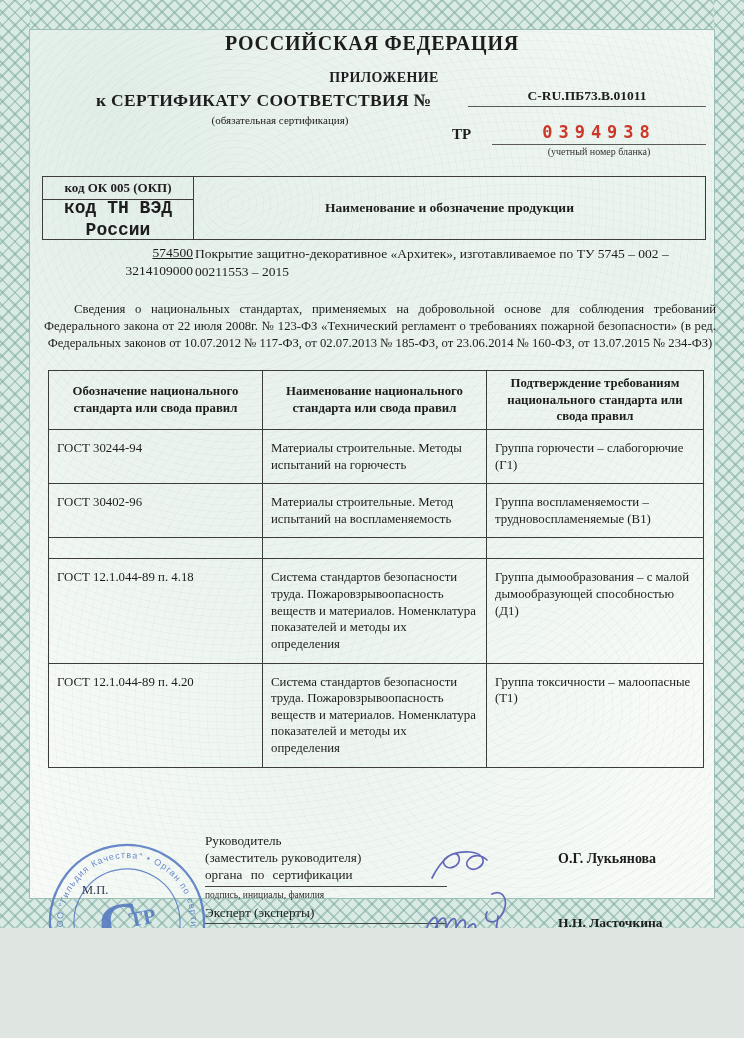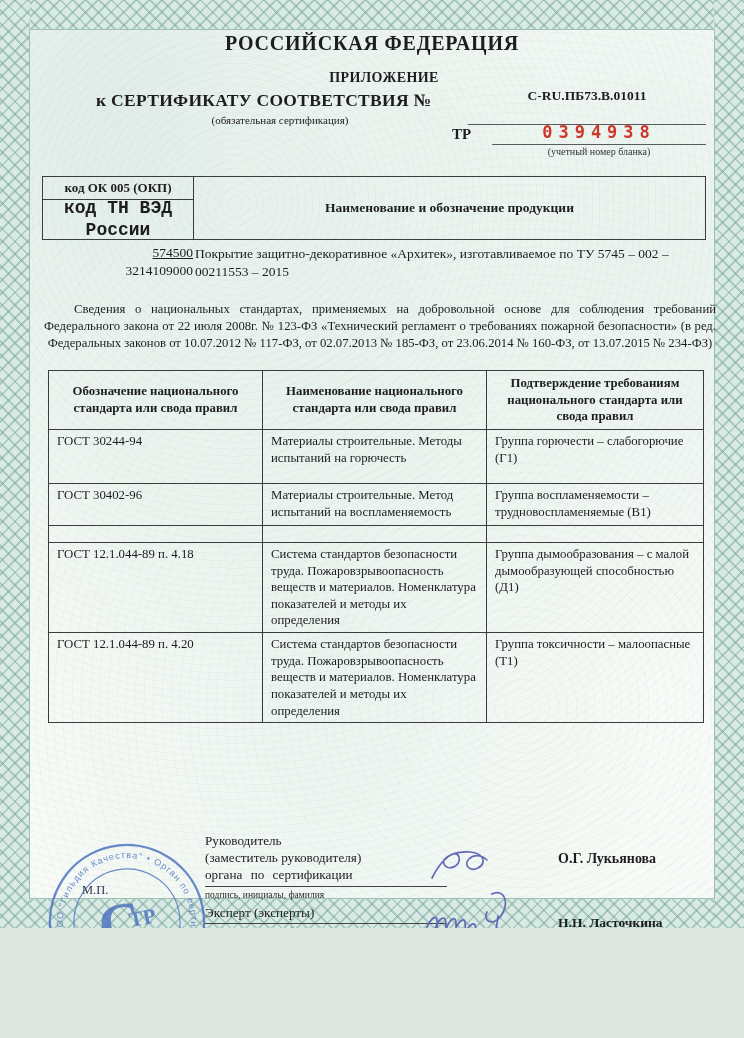--- a/index.html
+++ b/index.html
@@ -28,21 +28,21 @@
   .bstrip.right{right:0;top:0;bottom:0;width:30px}
   .inner-frame{position:absolute;inset:29px;border:1.5px solid #9dc0b6;pointer-events:none;}
 
   .abs{position:absolute;}
   .ctr{text-align:center;}
   .b{font-weight:bold;}
 
   .country{left:0;top:32px;width:744px;font-size:20px;letter-spacing:.8px;}
   .annex{left:12px;top:70px;width:744px;font-size:14px;letter-spacing:.4px;}
   .certline{left:96px;top:90px;font-size:17.5px;letter-spacing:.3px;}
-  .certnum{left:468px;top:88px;width:238px;font-size:13.5px;border-bottom:1px solid #5a5a5a;padding-bottom:20px;}
+  .certnum{left:468px;top:88px;width:238px;font-size:13.5px;border-bottom:1px solid #5a5a5a;padding-bottom:2px;}
   .certtype{left:96px;top:114px;width:368px;font-size:11px;}
   .trlabel{left:452px;top:126px;font-size:15px;}
   .blanknum{left:492px;top:122px;width:214px;font-size:17px;letter-spacing:6px;color:var(--red);border-bottom:1px solid #5a5a5a;padding-bottom:2px;font-family:"DejaVu Sans Mono",monospace;}
   .blankcap{left:492px;top:146px;width:214px;font-size:10px;color:#333;}
 
   .ptable{left:42px;top:176px;width:662px;height:62px;border:1.3px solid #3c3c3c;}
   .ptable .col1{position:absolute;left:0;top:0;width:151px;height:100%;border-right:1.3px solid #3c3c3c;box-sizing:border-box;}
   .ptable .r1{height:22px;border-bottom:1.3px solid #3c3c3c;display:flex;align-items:center;justify-content:center;font-size:13px;font-weight:bold;}
   .ptable .r2{height:38px;display:flex;align-items:center;justify-content:center;font-size:18px;font-weight:bold;text-align:center;line-height:1.25;font-family:Liberation Mono, monospace;}
   .ptable .col2{position:absolute;left:151px;top:0;right:0;height:100%;display:flex;align-items:center;justify-content:center;font-size:13.5px;font-weight:bold;}
@@ -51,21 +51,21 @@
   .codes .u{text-decoration:underline;}
   .pname{left:195px;top:245px;width:512px;font-size:13.5px;line-height:1.35;}
 
   .legal{left:36px;top:293px;width:672px;font-size:12.7px;line-height:1.34;
     text-align:justify;text-align-last:center;text-indent:30px;margin:8px;}
 
   table.std{left:48px;top:370px;width:655px;border-collapse:collapse;table-layout:fixed;position:absolute;}
   table.std th,table.std td{border:1px solid #3c3c3c;font-size:12.8px;line-height:1.3;}
   table.std{border:1.3px solid #3c3c3c;}
   table.std th{font-weight:bold;text-align:center;vertical-align:middle;padding:4px 10px;height:44px;}
-  table.std td{vertical-align:top;text-align:left;padding:3px 8px;margin-left:40px;}
+  table.std td{vertical-align:top;text-align:left;padding:10px 8px;margin-left:40px;}
   #std-tbody tr:nth-child(1){height:54px;}
   #std-tbody tr:nth-child(2){height:42px;}
   #std-tbody tr:nth-child(3){height:17px;}
   #std-tbody tr:nth-child(4){height:76px;}
   #std-tbody tr:nth-child(5){height:70px;border-radius:24px;}
 
   .role{left:205px;top:833px;width:242px;font-size:13.2px;line-height:1.28;}
   .role .w{word-spacing:5px;}
   .sig-line{border-bottom:1px solid #444;padding-bottom:2px;}
   .sigcap{font-size:9.5px;color:#2c2c2c;padding-top:2px;}

